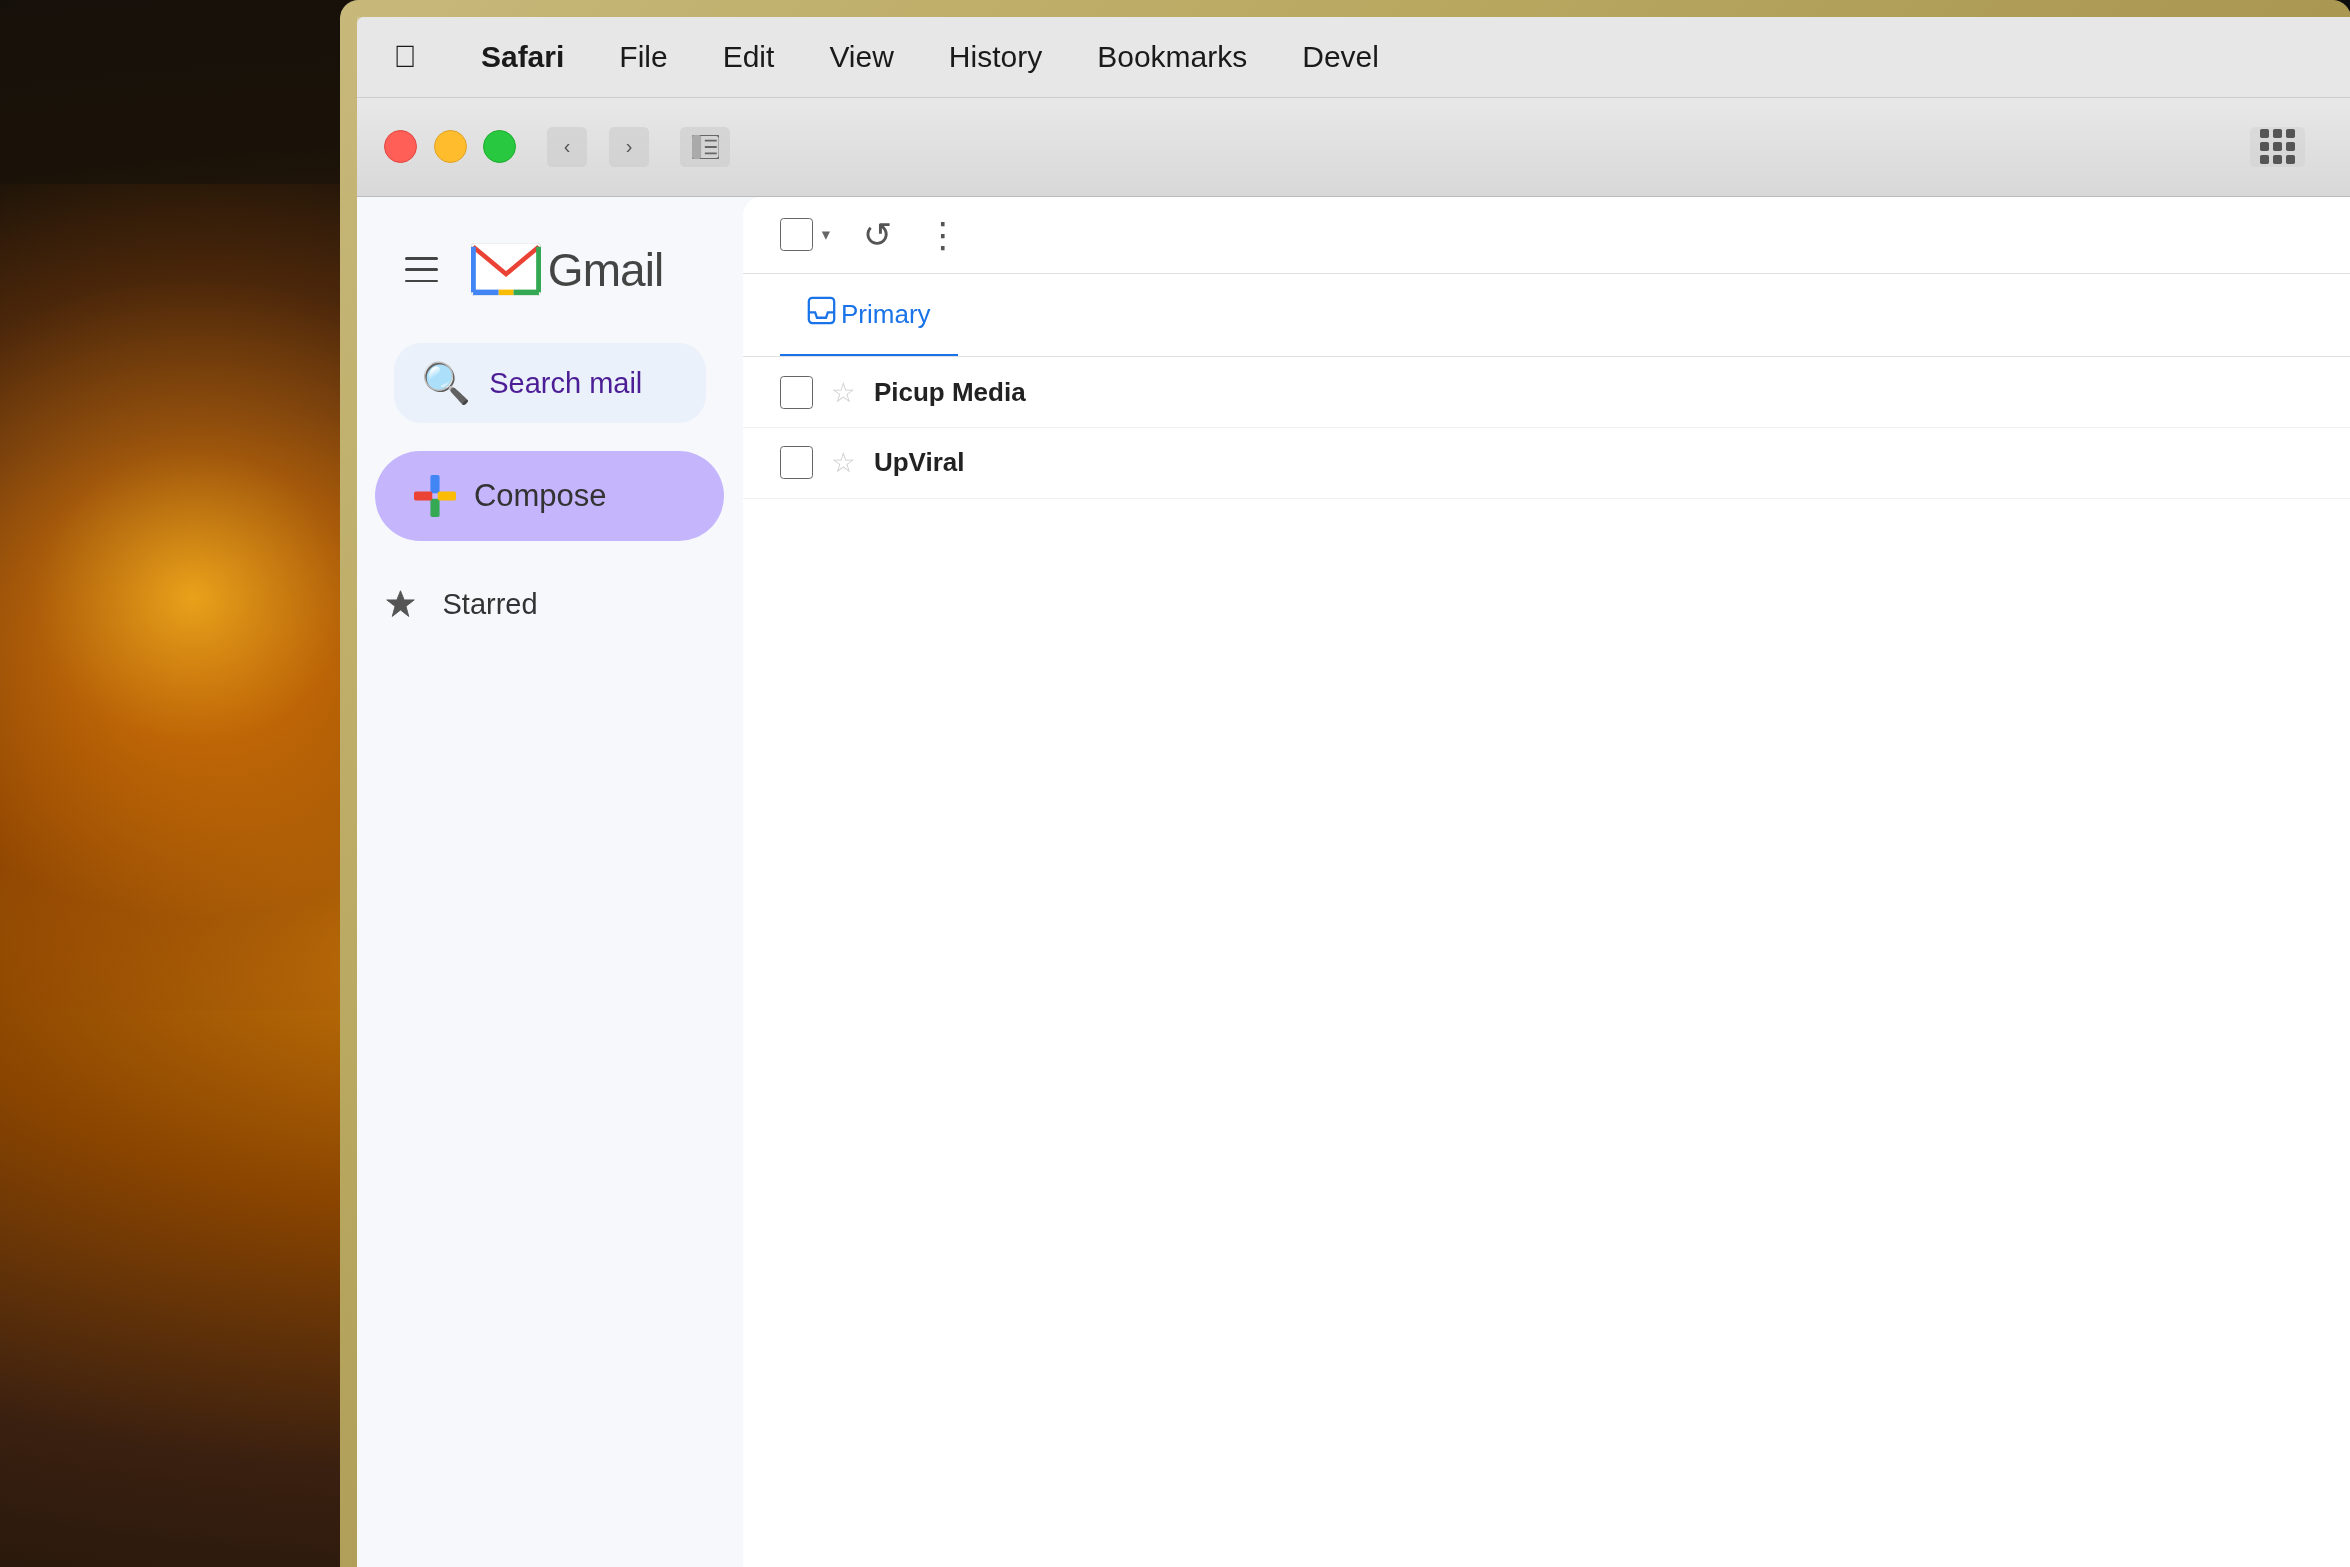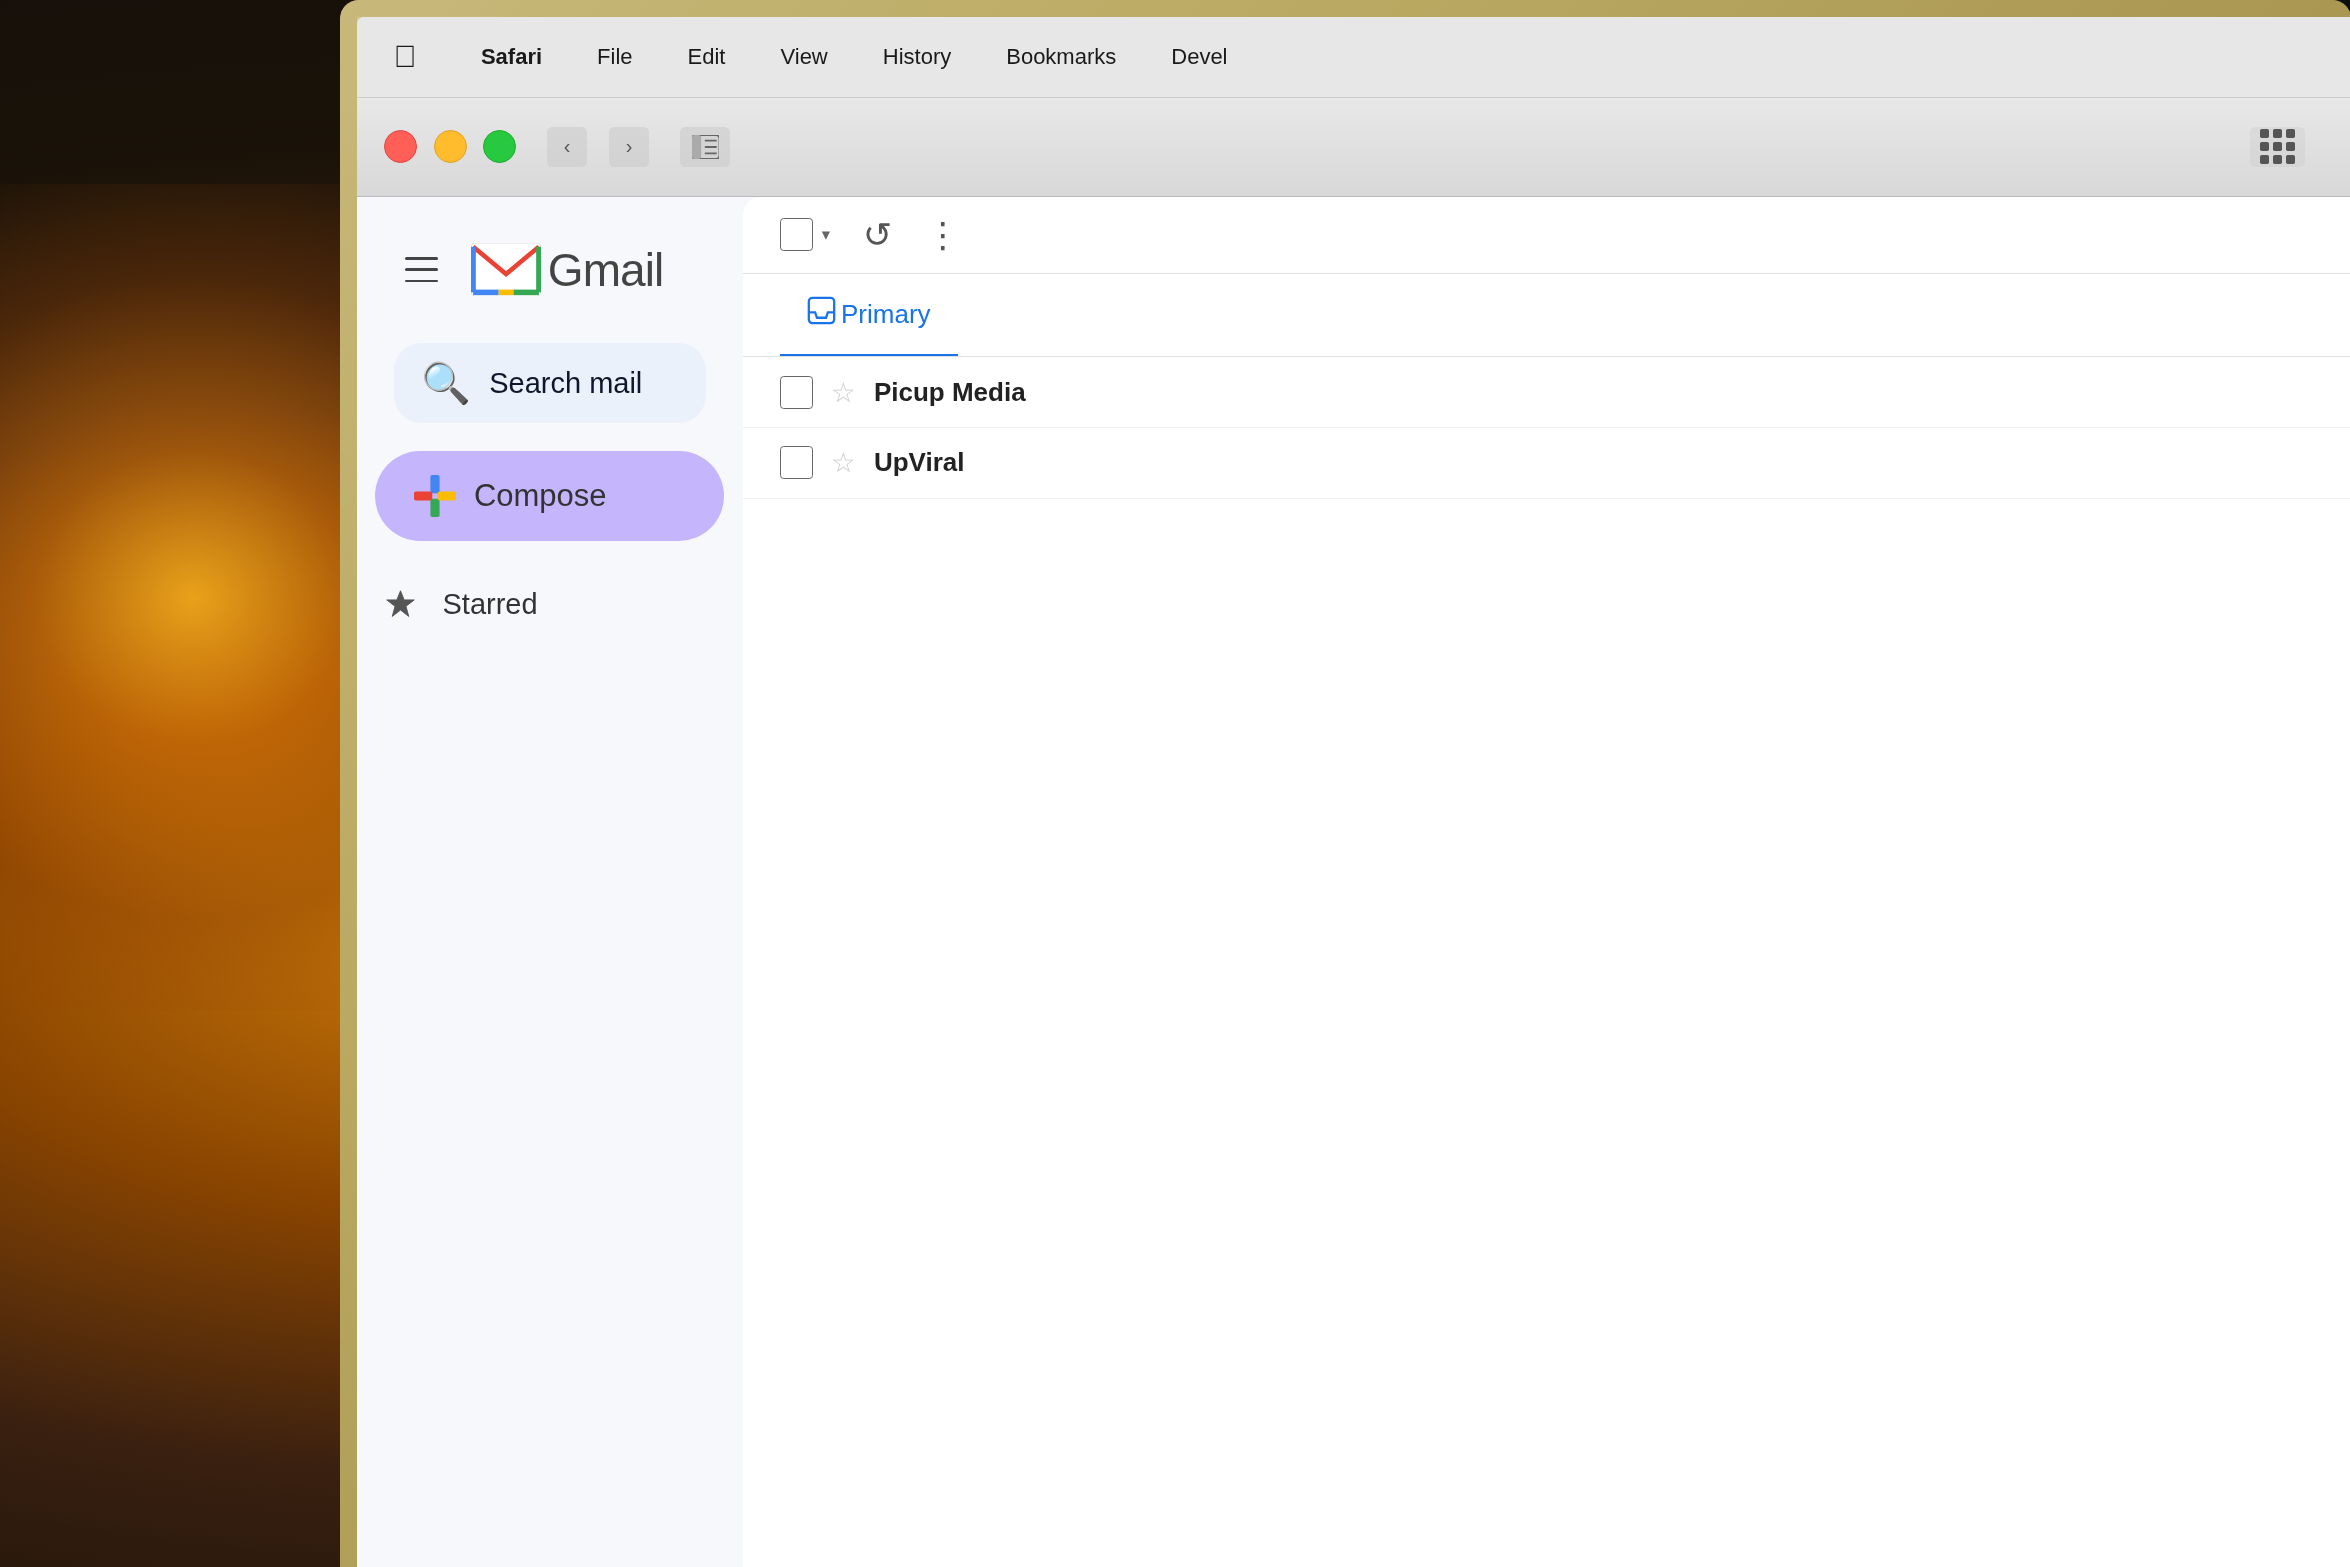--- a/index.html
+++ b/index.html
@@ -71,21 +71,21 @@
       align-items: center;
       background: rgba(230, 230, 230, 0.95);
       backdrop-filter: blur(18.4px);
       height: 81px;
       padding: 0 37px;
       gap: 55px;
       border-bottom: 0.9px solid #ccc;
     }
 
     .menubar-item {
-      font-size: 22px;
+      font-size: 30px;
       color: #1a1a1a;
       cursor: pointer;
       white-space: nowrap;
     }
 
     .menubar-item.bold {
       font-weight: 700;
     }
 
     .apple-logo {
@@ -303,21 +303,21 @@
       flex-direction: column;
     }
 
     .search-icon-wrap {
       font-size: 40px;
       color: #555;
     }
 
     .search-placeholder {
       font-size: 29px;
-      color: #0f172a;
+      color: #4c1d95;
     }
 
     .toolbar-actions {
       display: flex;
       align-items: center;
       gap: 33px;
       padding: 18.4px 37px;
       border-bottom: 0.9px solid #e0e0e0;
     }
 

